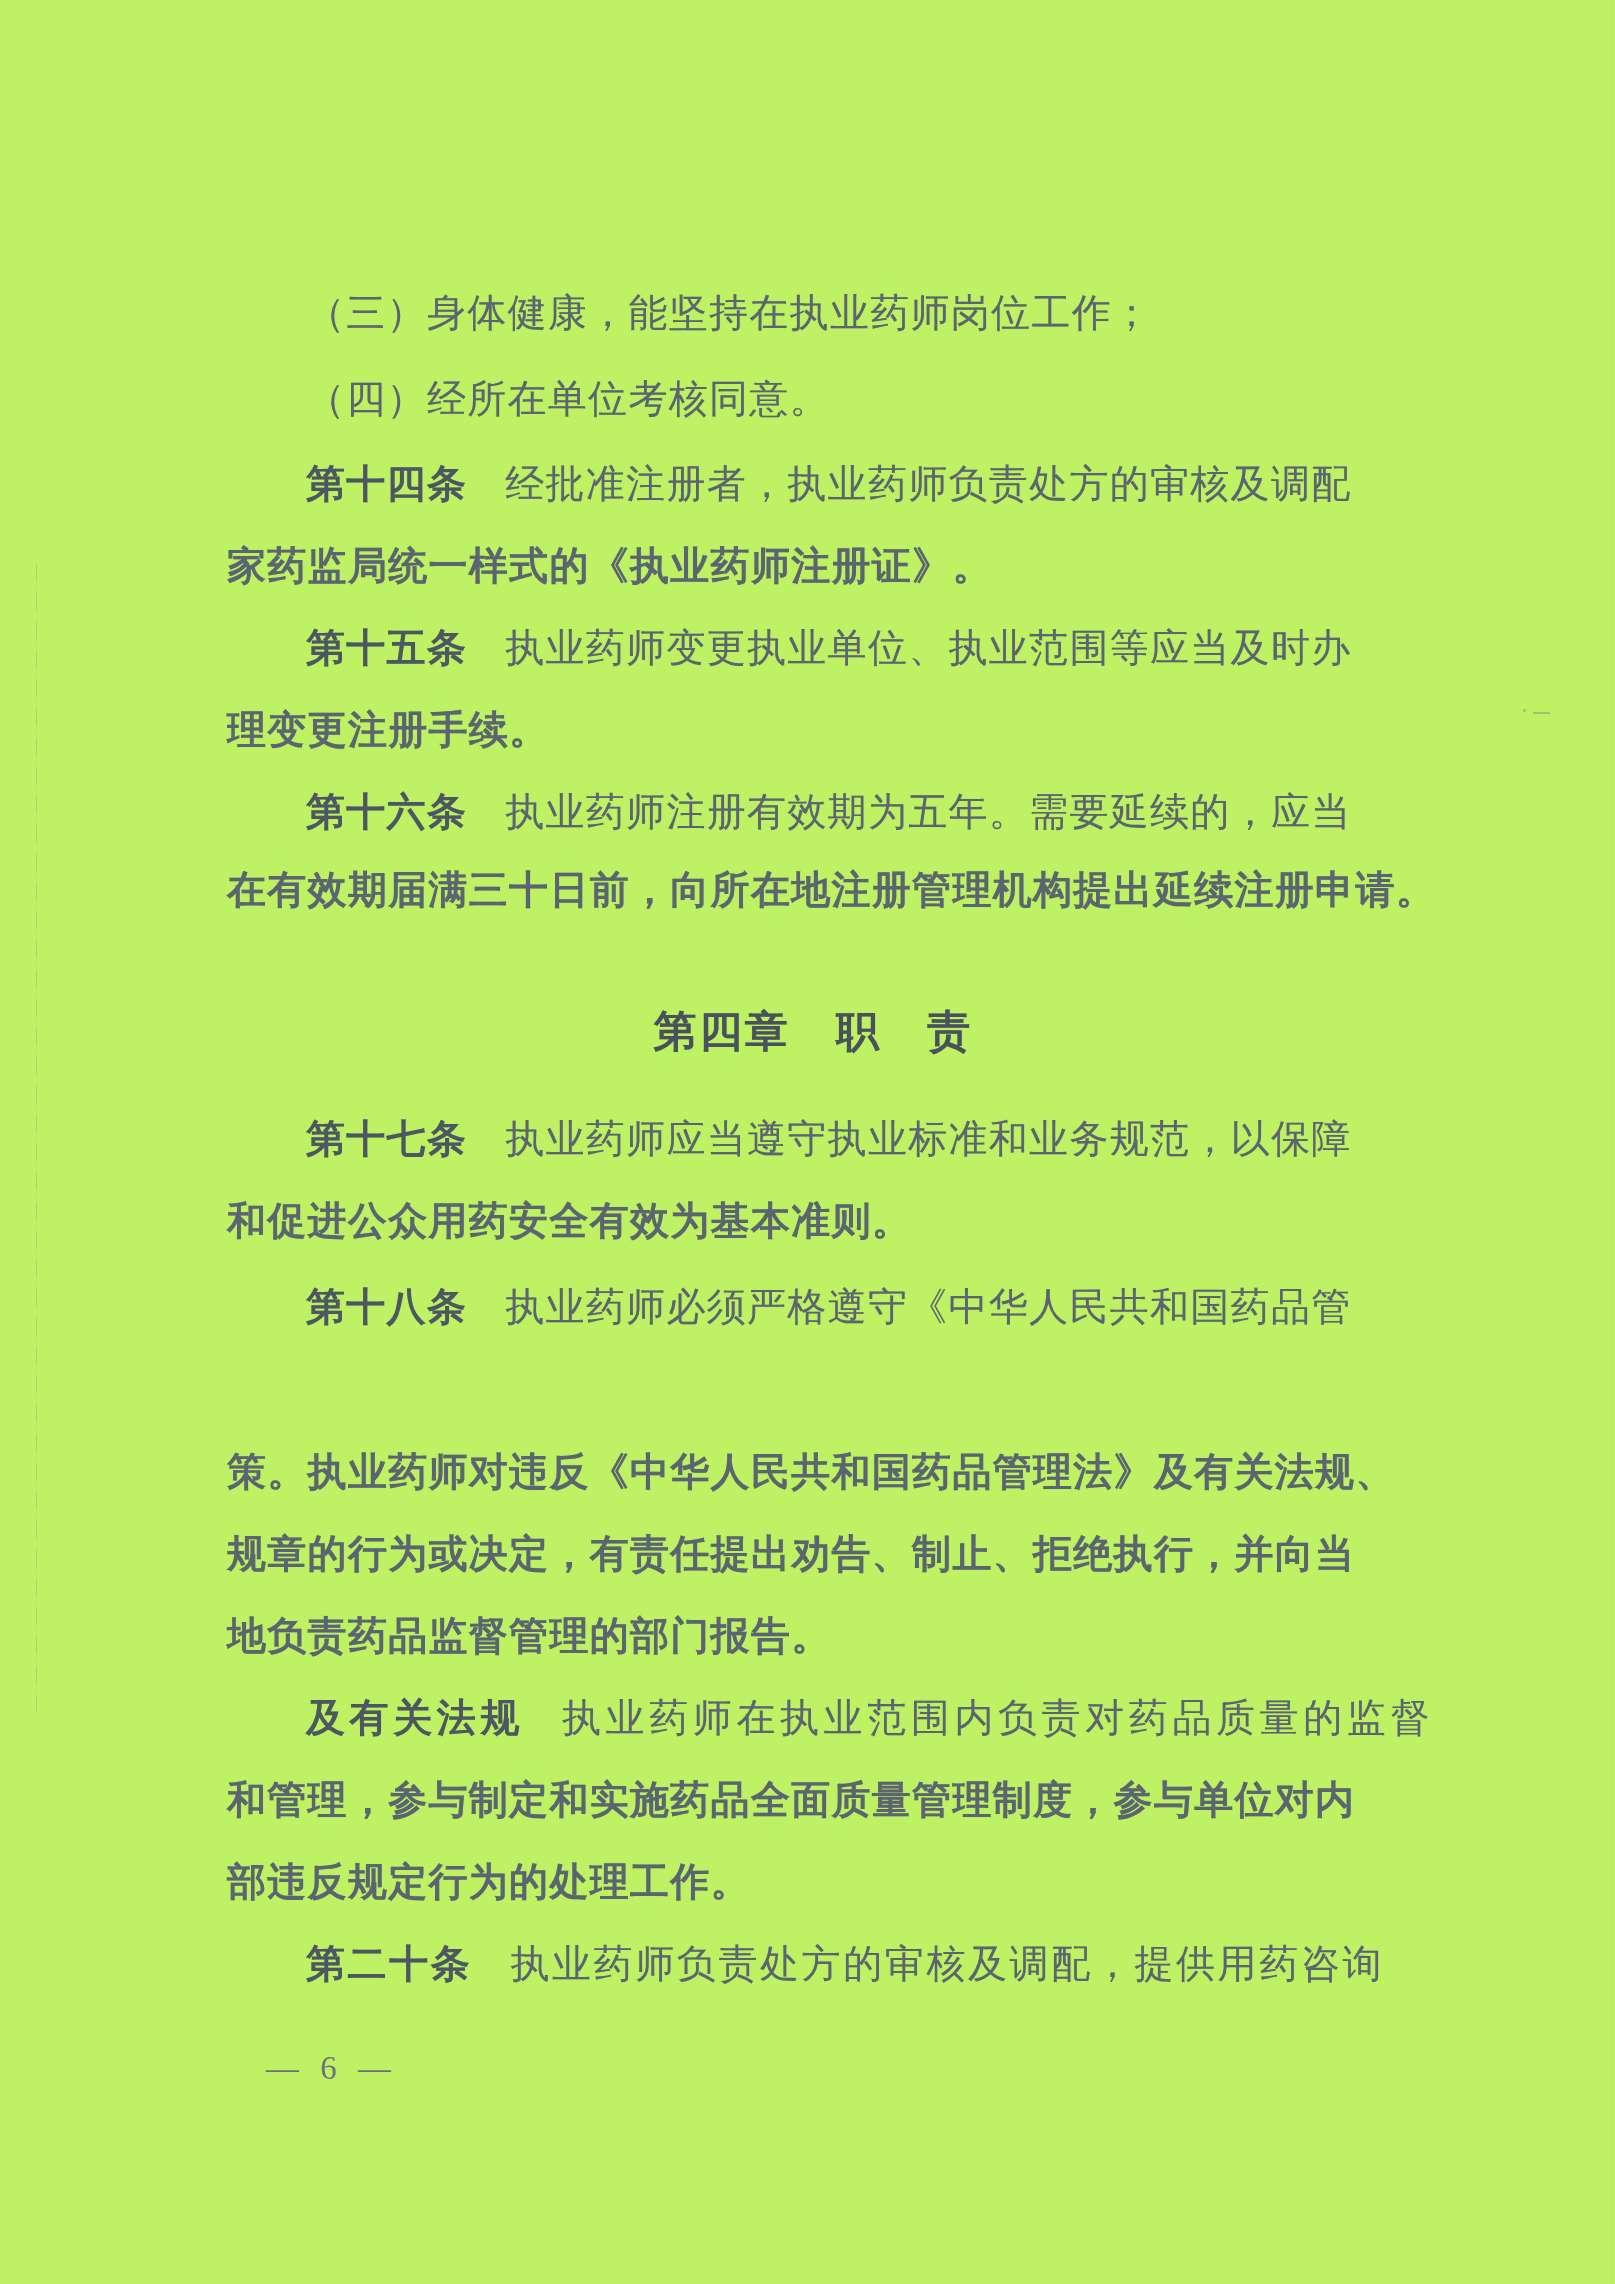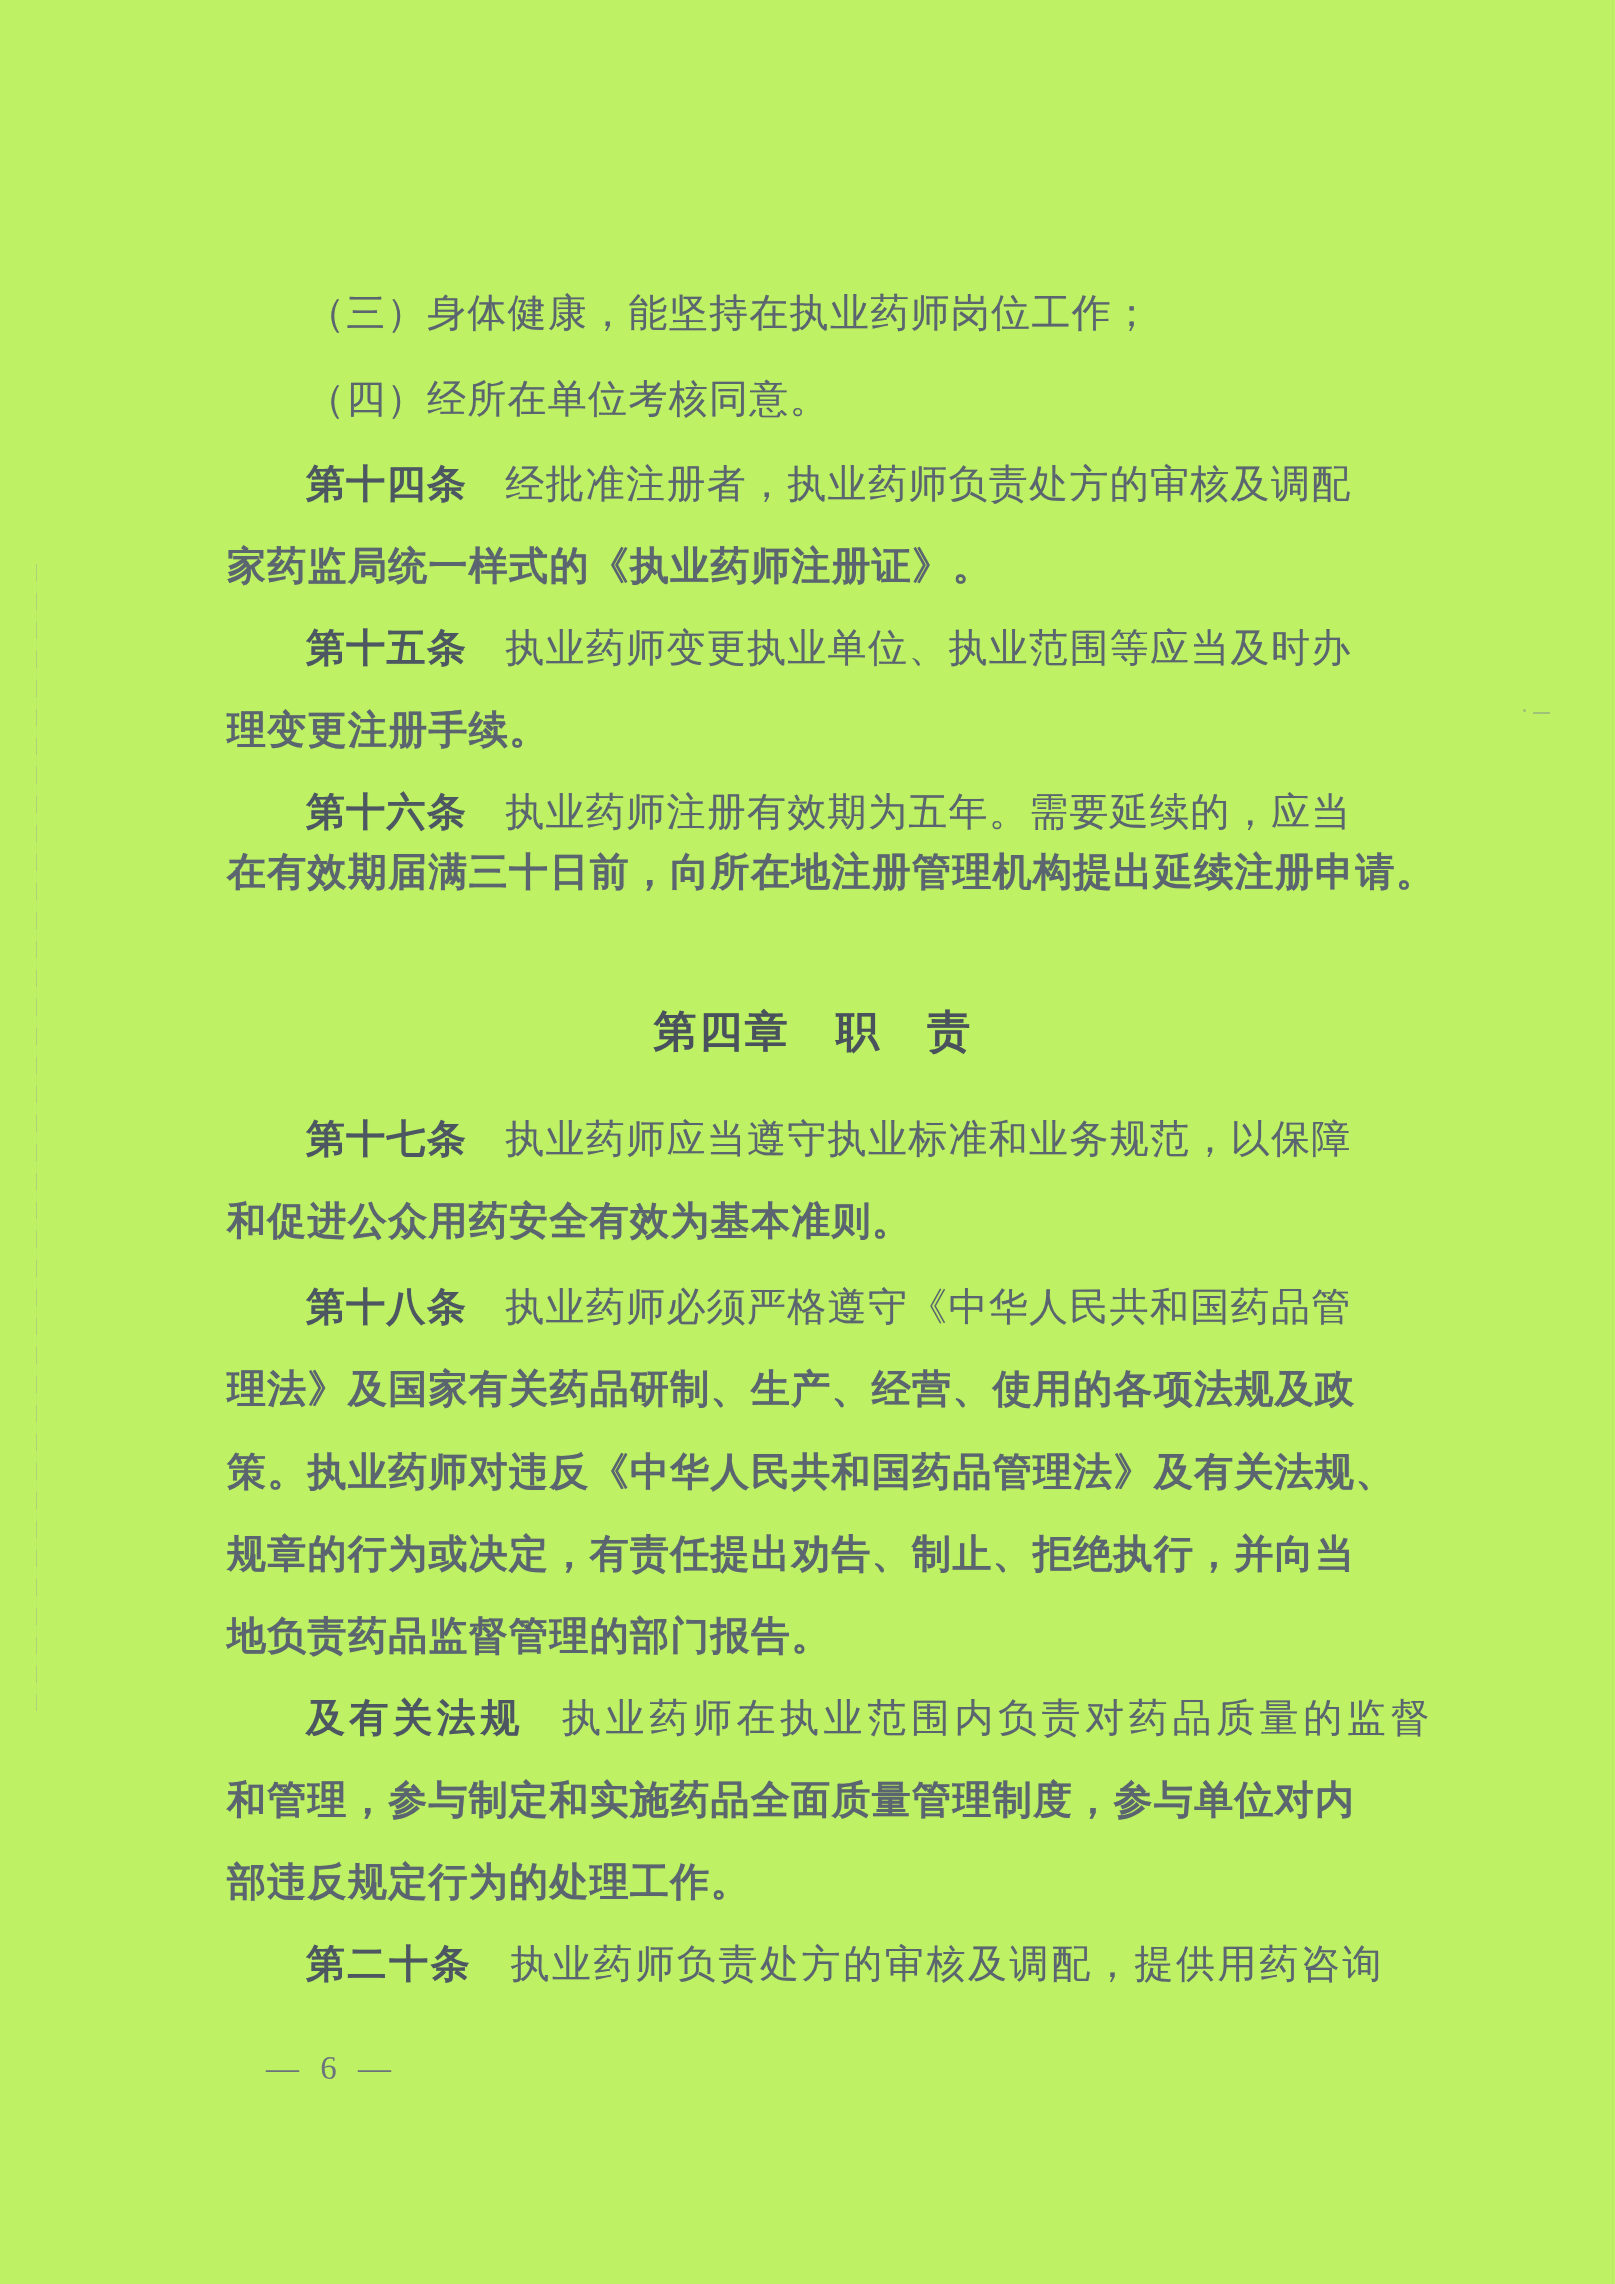--- a/index.html
+++ b/index.html
@@ -114,29 +114,28 @@
   <div class="line indent" style="top:293px"><span>（三）身体健康，能坚持在执业药师岗位工作；</span></div>
   <div class="line indent" style="top:379px"><span>（四）经所在单位考核同意。</span></div>
 
   <div class="line indent" style="top:464px"><span class="art-head">第十四条</span><span>经批准注册者，执业药师负责处方的审核及调配</span></div>
   <div class="line flush" style="top:546px"><span>家药监局统一样式的《执业药师注册证》。</span></div>
 
   <div class="line indent" style="top:628px"><span class="art-head">第十五条</span><span>执业药师变更执业单位、执业范围等应当及时办</span></div>
   <div class="line flush" style="top:710px"><span>理变更注册手续。</span></div>
 
   <div class="line indent" style="top:792px"><span class="art-head">第十六条</span><span>执业药师注册有效期为五年。需要延续的，应当</span></div>
-  <div class="line flush" style="top:852px"><span>在有效期届满三十日前，向所在地注册管理机构提出延续注册申请。</span></div>
+  <div class="line flush" style="top:870px"><span>在有效期届满三十日前，向所在地注册管理机构提出延续注册申请。</span></div>
 
   <div class="chapter">第四章　职　责</div>
 
   <div class="line indent" style="top:1119px"><span class="art-head">第十七条</span><span>执业药师应当遵守执业标准和业务规范，以保障</span></div>
   <div class="line flush" style="top:1201px"><span>和促进公众用药安全有效为基本准则。</span></div>
 
   <div class="line indent" style="top:1287px"><span class="art-head">第十八条</span><span>执业药师必须严格遵守《中华人民共和国药品管</span></div>
-  <div class="line flush" style="top:1369px"><span>理法》及国家有关药品研制、生产、经营、使用的各项法规及政</span></div>
   <div class="line flush" style="top:1534px"><span>规章的行为或决定，有责任提出劝告、制止、拒绝执行，并向当</span></div>
   <div class="line flush" style="top:1452px"><span>策。执业药师对违反《中华人民共和国药品管理法》及有关法规、</span></div>
   <div class="line flush" style="top:1616px"><span>地负责药品监督管理的部门报告。</span></div>
 
   <div class="line indent ls7" style="top:1698px"><span class="art-head">及有关法规</span><span>执业药师在执业范围内负责对药品质量的监督</span></div>
   <div class="line flush" style="top:1862px"><span>部违反规定行为的处理工作。</span></div>
   <div class="line flush" style="top:1780px"><span>和管理，参与制定和实施药品全面质量管理制度，参与单位对内</span></div>
 
   <div class="line indent ls4" style="top:1944px"><span class="art-head">第二十条</span><span>执业药师负责处方的审核及调配，提供用药咨询</span></div>
 

